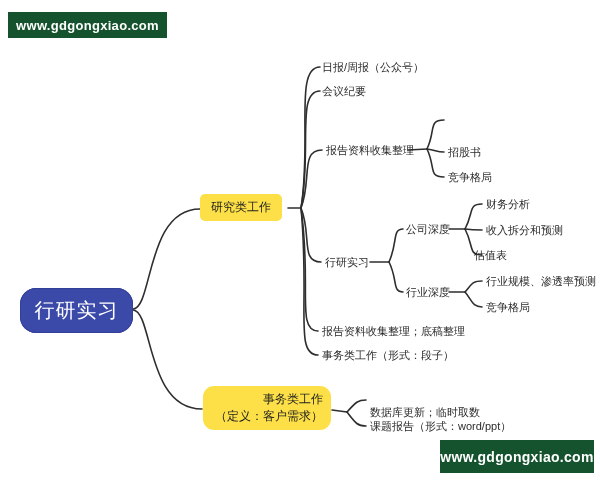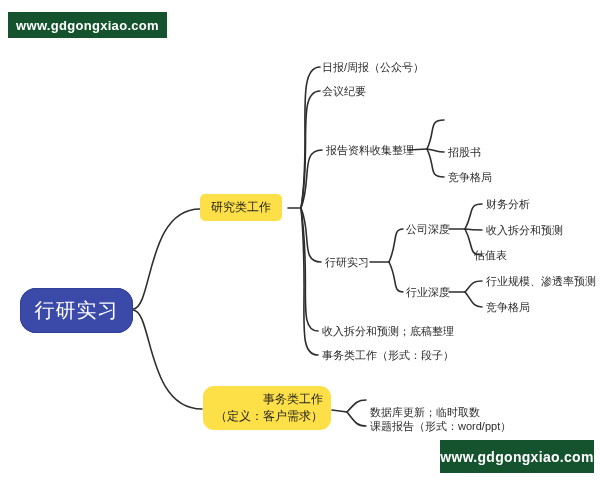--- a/index.html
+++ b/index.html
@@ -108,21 +108,21 @@
   <div class="node leaf vcenter" style="left:486px;top:230px">收入拆分和预测</div>
 
   <div class="node leaf vcenter" style="left:474px;top:255px">估值表</div>
 
   <div class="node leaf vcenter" style="left:406px;top:292px">行业深度</div>
 
   <div class="node leaf vcenter" style="left:486px;top:281px">行业规模、渗透率预测</div>
 
   <div class="node leaf vcenter" style="left:486px;top:307px">竞争格局</div>
 
-  <div class="node leaf vcenter" style="left:322px;top:331px">收入拆分和预测；底稿整理</div>
+  <div class="node leaf vcenter" style="left:322px;top:331px">报告资料收集整理；底稿整理</div>
 
   <div class="node leaf vcenter" style="left:322px;top:355px">事务类工作（形式：段子）</div>
 
   <div class="node leaf vcenter" style="left:370px;top:412px">数据库更新；临时取数</div>
 
   <div class="node leaf vcenter" style="left:370px;top:426px">课题报告（形式：word/ppt）</div>
 
   <div class="watermark wm-top">www.gdgongxiao.com</div>
   <div class="watermark wm-bottom">www.gdgongxiao.com</div>
 

